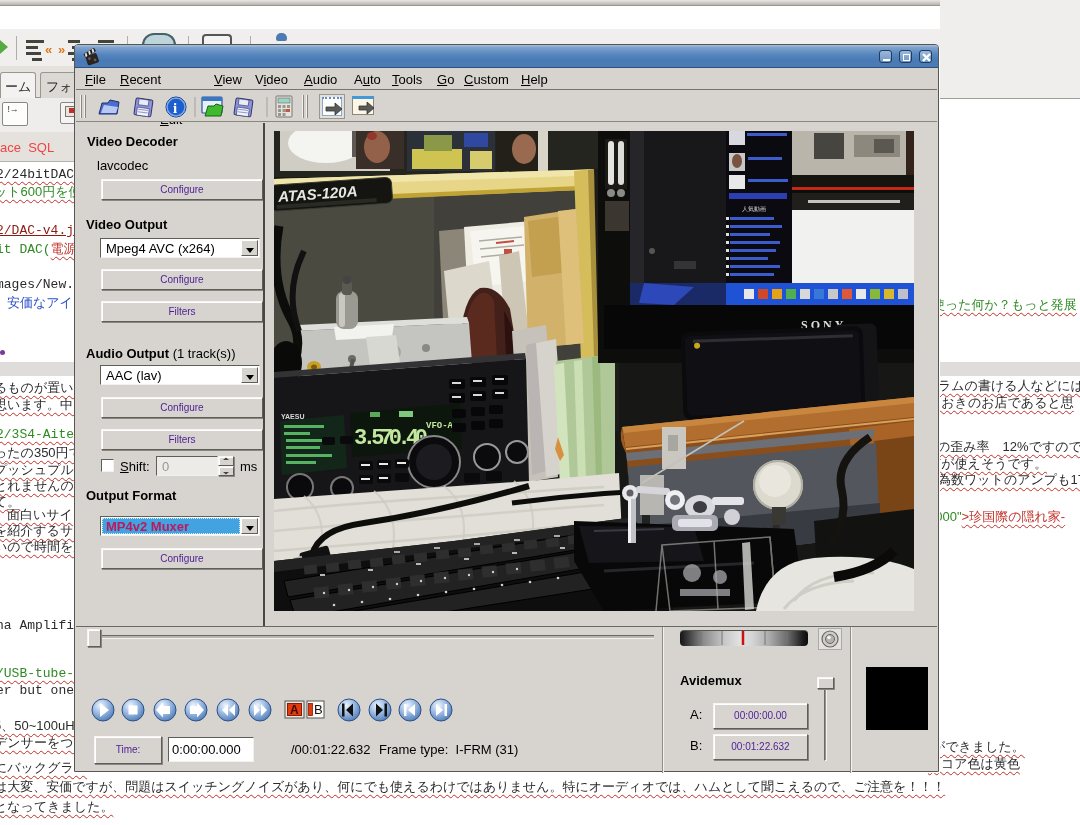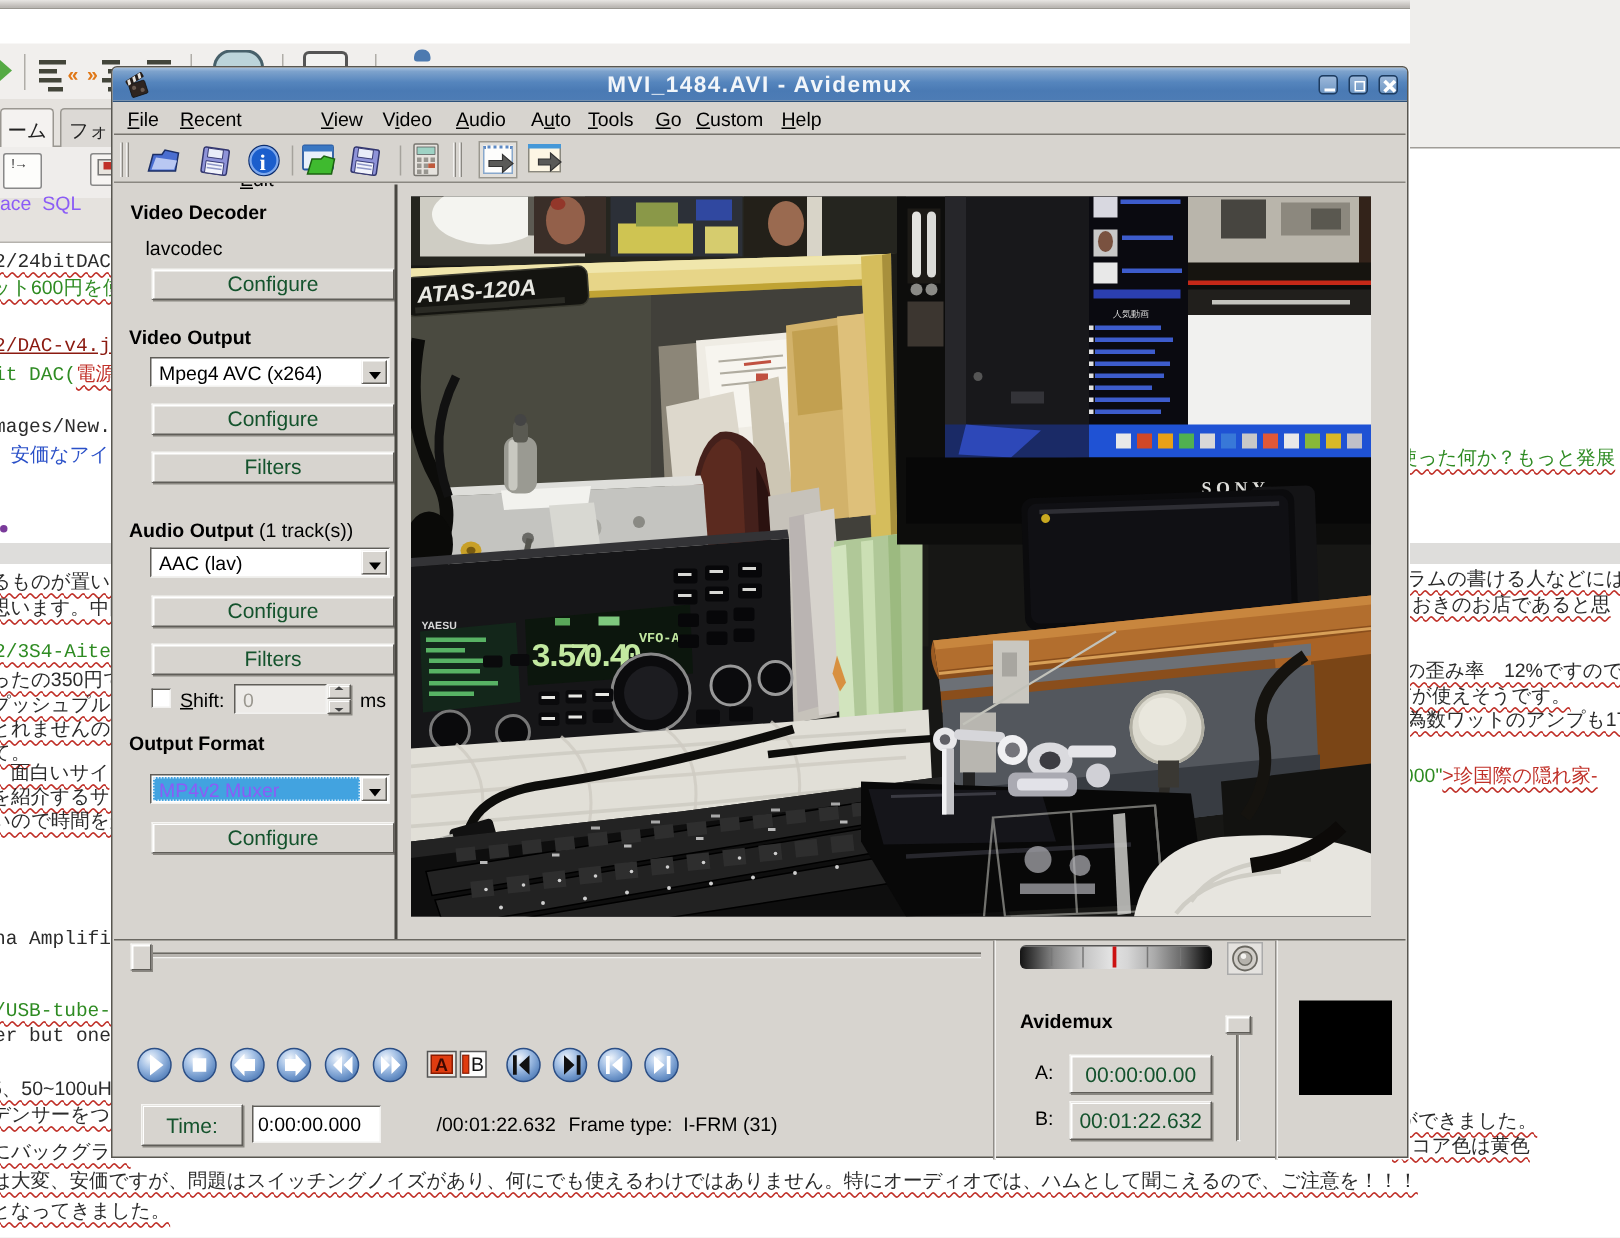--- a/index.html
+++ b/index.html
@@ -9,21 +9,21 @@
 #bg { position:absolute; left:0; top:0; width:1080px; height:825px; }
 #win { position:absolute; left:74px; top:44px; width:865px; height:728px;
   background:#d7d4cf; border:1px solid #585650; border-radius:4px 4px 0 0;
   box-shadow:1px 1px 0 #fff; }
 .bold { font-weight:bold; }
 .mono { font-family:"Liberation Mono", monospace; }
 .btn3d { position:absolute; background:#d7d4cf;
   border-top:1px solid #f6f5f3; border-left:1px solid #f6f5f3;
   border-right:1px solid #5f5d58; border-bottom:1px solid #5f5d58;
   box-shadow:inset 1px 1px 0 #fff, 1px 1px 0 #8a8781;
-  text-align:center; font-size:14px; color:#14532d; }
+  text-align:center; font-size:10px; color:#4c1d95; }
 .sunk { position:absolute; background:#fff;
   border-top:1px solid #5f5d58; border-left:1px solid #5f5d58;
   border-right:1px solid #f2f1ef; border-bottom:1px solid #f2f1ef;
   font-size:13px; color:#000; }
 .combo-arrow { position:absolute; right:1px; top:1px; bottom:1px; width:17px;
   background:#d7d4cf; border-top:1px solid #fff; border-left:1px solid #fff;
   border-right:1px solid #5f5d58; border-bottom:1px solid #5f5d58; }
 .combo-arrow:after { content:""; position:absolute; left:4px; top:7px;
   border-left:4px solid transparent; border-right:4px solid transparent;
   border-top:5px solid #000; }
@@ -81,21 +81,21 @@
       <span style="position:absolute;left:5px;top:5px;">フォ</span>
     </div>
   <div class="abs" style="left:0;top:98px;width:78px;height:34px;background:#efedeb;"></div>
   <div class="abs" style="left:2px;top:102px;width:26px;height:24px;background:#fdfdfb;border:1px solid #888;border-radius:2px;">
       <span class="mono" style="position:absolute;left:3px;top:2px;font-size:9px;color:#333;">!→</span>
     </div>
   <div class="abs" style="left:60px;top:102px;width:26px;height:22px;background:#f6f4f2;border:1px solid #888;border-radius:2px;"></div>
   <div class="abs" style="left:65px;top:106px;width:16px;height:11px;background:#e8e4de;border:1px solid #777;"></div>
   <div class="abs" style="left:69px;top:108px;width:8px;height:5px;background:#c03028;"></div>
   <div class="abs" style="left:0;top:132px;width:78px;height:30px;background:#e5e2de;border-bottom:1px solid #b5b2ad;"></div>
-  <div class="abs line" style="left:0;top:128px;color:#8b5cf6;">ace&nbsp;&nbsp;SQL</div>
+  <div class="abs line" style="left:0;top:140px;color:#ef4444;">ace&nbsp;&nbsp;SQL</div>
 
   <div class="abs" style="left:0;top:362px;width:1080px;height:14px;background:#dedddb;"></div>
 
   <div class="abs line mono wavy" style="left:-4px;top:167px;">2/24bitDAC</div>
   <div class="abs line wavy" style="left:-6px;top:183px;color:#2e8b22;">ット600円を使</div>
   <div class="abs line mono" style="left:-4px;top:223px;color:#8b1a10;text-decoration:underline;">2/DAC-v4.j</div>
   <div class="abs line mono" style="left:-4px;top:240px;"><span style="color:#2e8b22;">it DAC(</span><span class="wavy" style="color:#c03028;">電源</span></div>
   <div class="abs line mono" style="left:-4px;top:277px;">mages/New.</div>
   <div class="abs line" style="left:-6px;top:294px;color:#2a50c8;">、安価なアイ</div>
   <div class="abs line wavy" style="left:-6px;top:379px;">るものが置いて</div>
@@ -139,21 +139,20 @@
         <rect x="2" y="2.5" width="12.5" height="4" rx="1" fill="#241c18" transform="rotate(-14 8 5)"></rect>
         <g transform="rotate(-14 8 5)" fill="#e8e4de">
           <polygon points="3.5,2.8 5.5,2.8 4.5,6.2 2.5,6.2"></polygon>
           <polygon points="7.5,2.8 9.5,2.8 8.5,6.2 6.5,6.2"></polygon>
           <polygon points="11.5,2.8 13.5,2.8 12.5,6.2 10.5,6.2"></polygon>
         </g>
         <circle cx="6" cy="10" r="1.4" fill="#6a5a50"></circle>
         <circle cx="11" cy="13" r="1.4" fill="#6a5a50"></circle>
       </g>
     </svg>
-    <div style="position:absolute;left:0;right:0;top:3px;text-align:center;font-size:15px;font-weight:bold;color:#f2f6fa;letter-spacing:1px;">MVI_1484.AVI - Avidemux</div>
     <div class="wbtn" style="left:804px;">
         <div class="wg" style="left:3px;top:8px;width:7px;height:2px;"></div>
       </div>
     <div class="wbtn" style="left:824px;">
         <div class="wg" style="left:3px;top:3px;width:7px;height:7px;border:1.5px solid #fff;background:none;"></div>
       </div>
     <div class="wbtn" style="left:844px;">
       <svg width="13" height="13" style="position:absolute;left:0;top:0;">
           <path d="M3 3 L10 10 M10 3 L3 10" stroke="#fff" stroke-width="2.4"></path>
         </svg>
@@ -262,21 +261,21 @@
       <div class="btn3d" style="left:0;top:0;width:16px;height:10px;"></div>
       <div class="btn3d" style="left:0;top:10px;width:16px;height:10px;"></div>
       <svg width="16" height="20" style="position:absolute;left:0;top:0;z-index:3;">
           <path d="M5 4 L8 1.5 L11 4 Z M5 16 L8 18.5 L11 16 Z" fill="#444"></path>
         </svg>
     </div>
     <div class="gg" style="left:164px;top:336px;">ms</div>
     <div class="gg bold" style="left:10px;top:365px;">Output Format</div>
     <div class="sunk" style="left:24px;top:393px;width:160px;height:20px;">
         <span style="position:absolute;left:1px;top:1px;right:19px;bottom:1px;background:#42a3e0;outline:1px dotted #d0e8f8;outline-offset:-1px;"></span>
-        <span style="position:absolute;left:5px;top:2px;color:#8b5cf6;">MP4v2 Muxer</span>
+        <span style="position:absolute;left:5px;top:2px;color:#be185d;font-weight:bold;">MP4v2 Muxer</span>
         <span class="combo-arrow"></span>
       </div>
     <div class="btn3d" style="left:25px;top:425px;width:162px;height:21px;line-height:19px;">Configure</div>
     <div style="position:absolute;left:187px;top:0;width:2px;height:503px;background:#494742;"></div>
   </div>
   <div id="videoarea" style="position:absolute;left:199px;top:86px;width:640px;height:480px;background:#222;">
   <svg width="640" height="480" viewBox="0 0 640 480">
 
     <rect x="0" y="0" width="640" height="480" fill="#171715"></rect>
 

